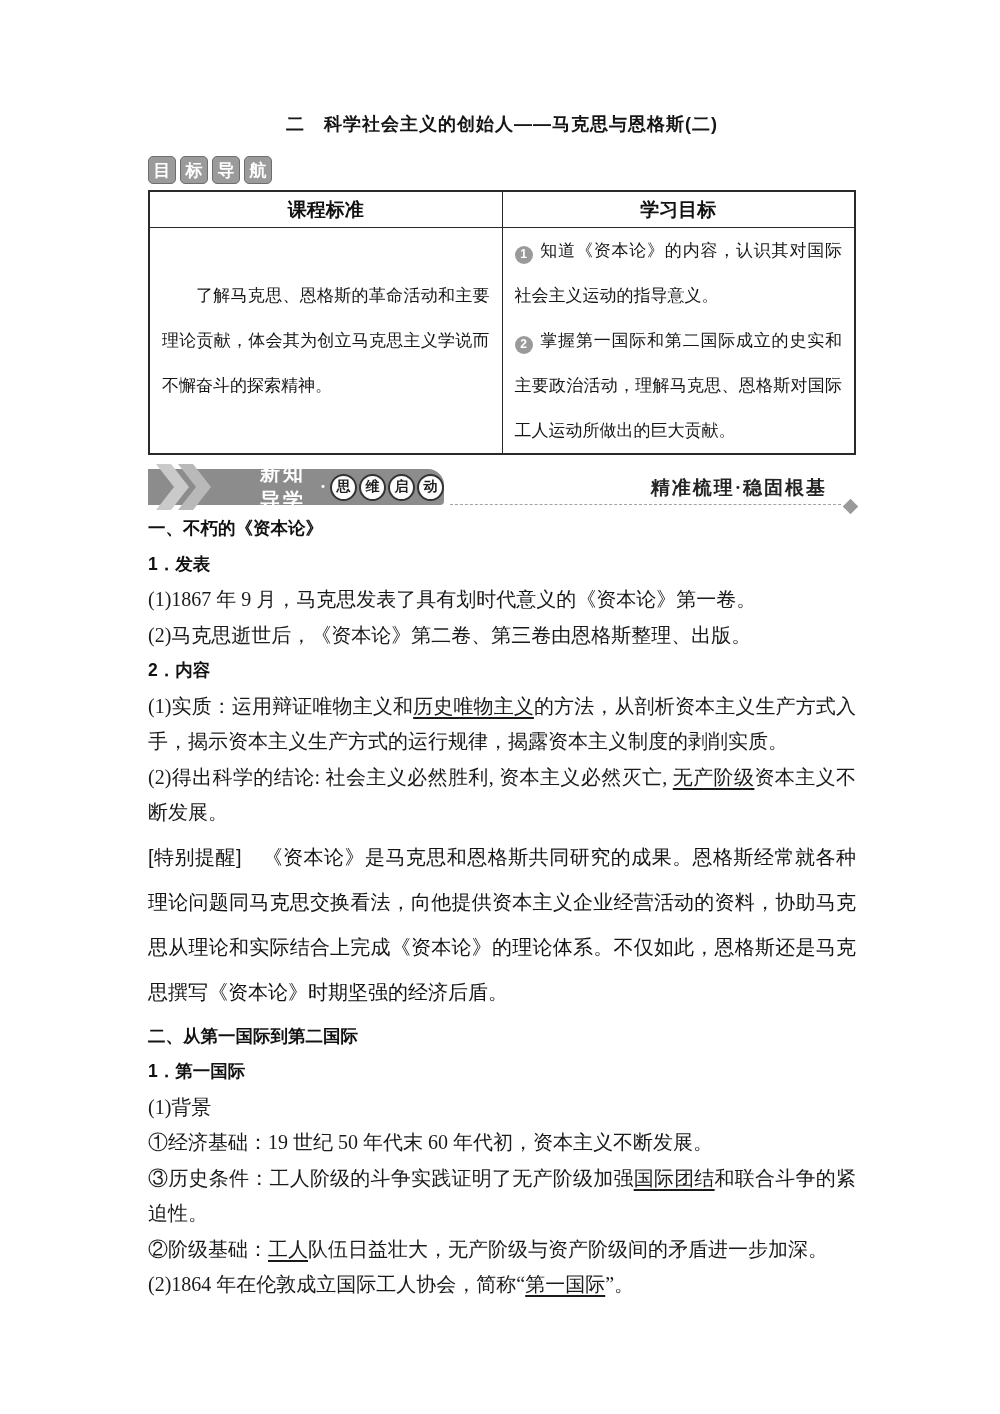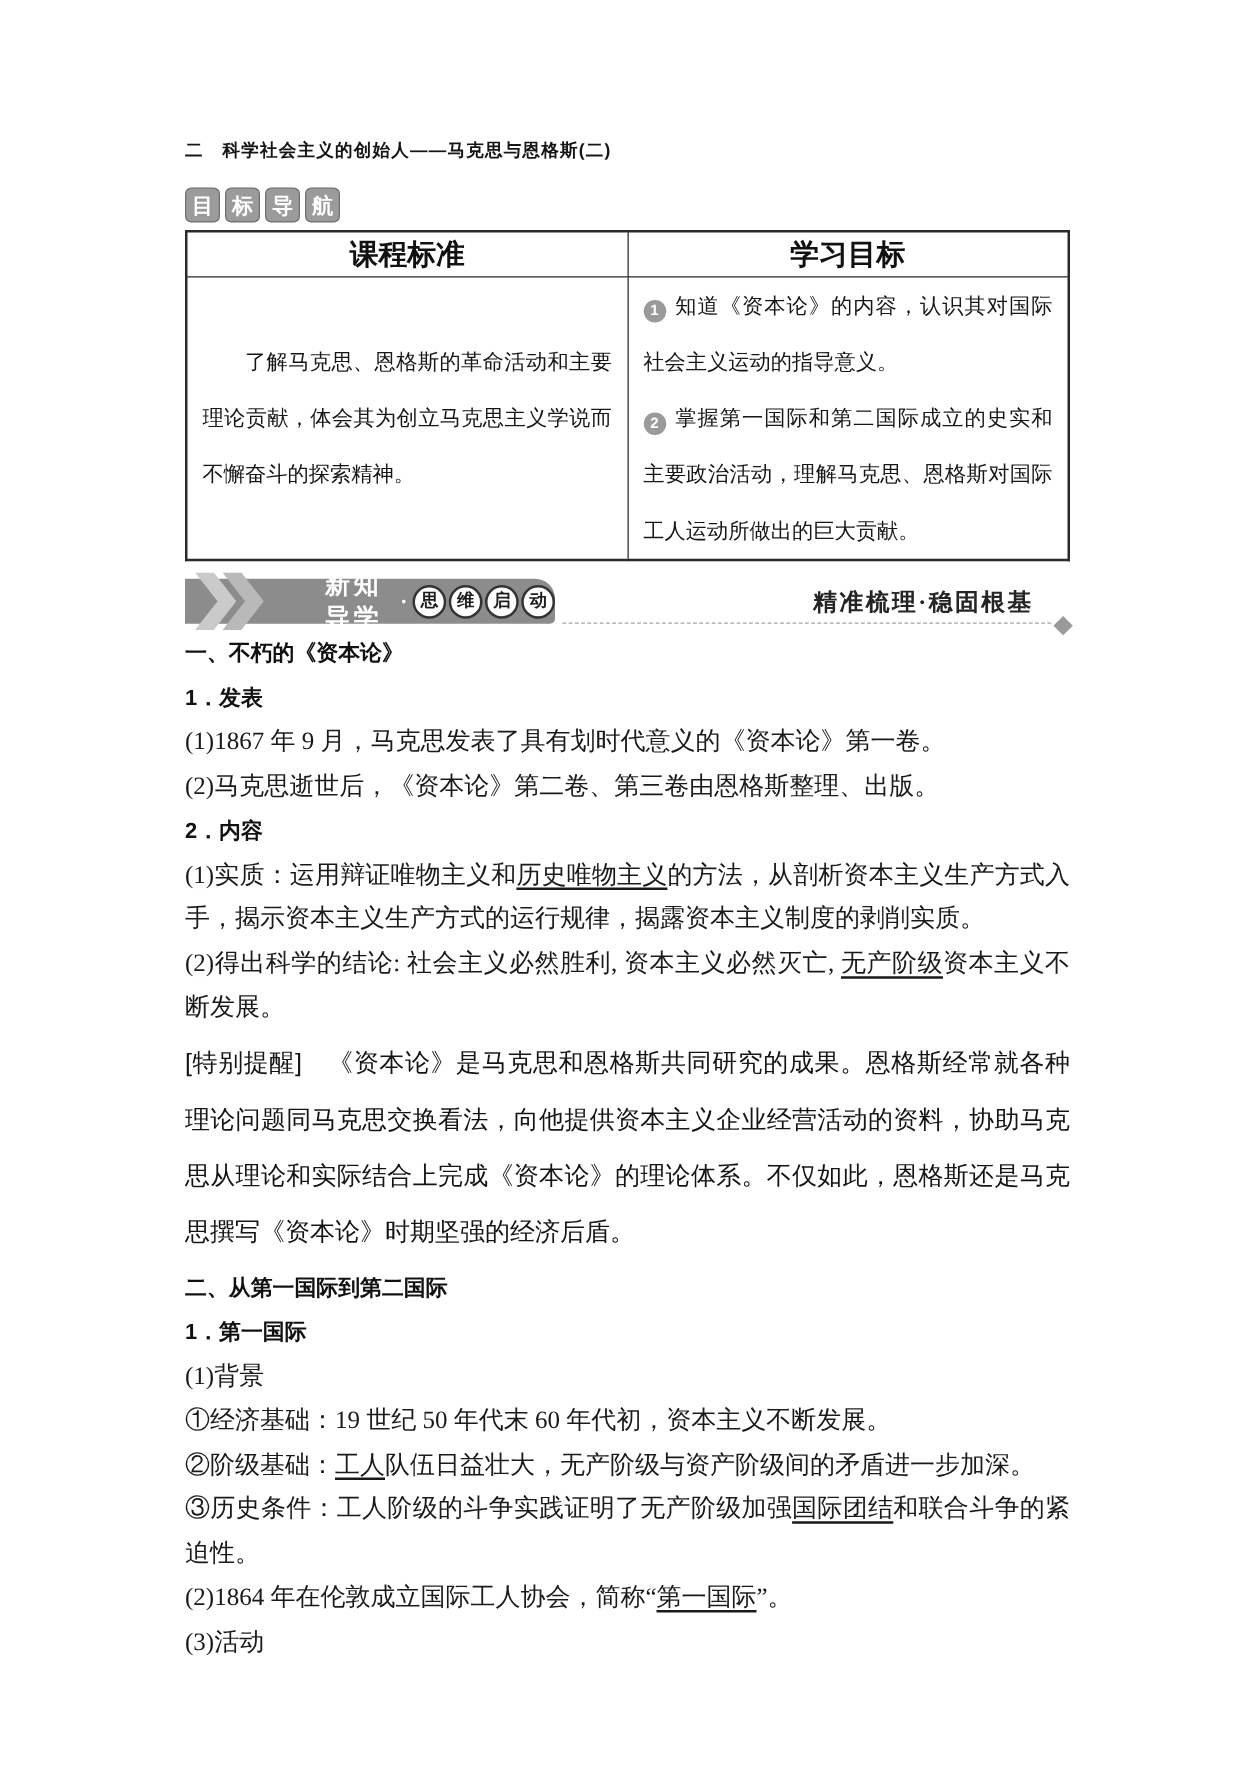--- a/index.html
+++ b/index.html
@@ -8,22 +8,23 @@
     width: 1000px; height: 1414px;
     margin: 0 auto;
     background: #ffffff;
     box-sizing: border-box;
     padding: 112px 144px 0 148px;
     color: #1c1c1c;
     font-family: "Liberation Serif", serif;
   }
   .doc-title {
     margin: 0 0 20px 0;
+    text-align: center;
     font-family: "Liberation Sans", sans-serif;
-    font-size: 14px; font-weight: 600;
+    font-size: 18px; font-weight: 600;
     letter-spacing: 1px;
     color: #151515;
   }
   
   .badge-row { display: flex; gap: 4px; margin: 0 0 6px 0; }
   .badge-box {
     width: 26px; height: 26px;
     background: #9b9b9b;
     border: 1px solid #6e6e6e;
     border-radius: 5px;
@@ -36,21 +37,21 @@
   table.std {
     width: 100%;
     border-collapse: collapse;
     border: 2px solid #2a2a2a;
     font-family: "Liberation Sans", sans-serif;
     font-size: 17px;
     table-layout: fixed;
   }
   table.std th, table.std td { border: 1px solid #2a2a2a; }
   table.std th {
-    height: 33px; font-weight: bold; font-size: 23px;
+    height: 33px; font-weight: bold; font-size: 19px;
     text-align: center; vertical-align: middle; color:#111;
   }
   table.std td { height: 220px; vertical-align: middle; padding: 0 12px; }
   .cell-left p {
     margin: 0; line-height: 45px; text-indent: 2em;
     text-align: justify; color:#161616;
   }
   .cell-right p { margin: 0; line-height: 45px; text-align: justify; color:#161616; }
   .numcircle {
     display: inline-flex; align-items: center; justify-content: center;
@@ -180,19 +181,18 @@
       <p class="para"><span>(1)1867 年 9 月，马克思发表了具有划时代意义的《资本论》第一卷。</span></p>
       <p class="para"><span>(2)马克思逝世后，《资本论》第二卷、第三卷由恩格斯整理、出版。</span></p>
       <p class="h-sub"><span>2．内容</span></p>
       <p class="para"><span>(1)实质：运用辩证唯物主义和</span><span class="u">历史唯物主义</span><span>的方法，从剖析资本主义生产方式入手，揭示资本主义生产方式的运行规律，揭露资本主义制度的剥削实质。</span></p>
       <p class="para"><span>(2)得出科学的结论: 社会主义必然胜利, 资本主义必然灭亡, </span><span class="u">无产阶级</span><span>资本主义不断发展。</span></p>
       <p class="note"><span>[特别提醒]　《资本论》是马克思和恩格斯共同研究的成果。恩格斯经常就各种理论问题同马克思交换看法，向他提供资本主义企业经营活动的资料，协助马克思从理论和实际结合上完成《资本论》的理论体系。不仅如此，恩格斯还是马克思撰写《资本论》时期坚强的经济后盾。</span></p>
       <p class="h-sec"><span>二、从第一国际到第二国际</span></p>
       <p class="h-sub"><span>1．第一国际</span></p>
       <p class="para"><span>(1)背景</span></p>
       <p class="para"><span>①经济基础：19 世纪 50 年代末 60 年代初，资本主义不断发展。</span></p>
+      <p class="para"><span>③历史条件：工人阶级的斗争实践证明了无产阶级加强</span><span class="u">国际团结</span><span>和联合斗争的紧迫性。</span></p>
       <p class="para"><span>②阶级基础：</span><span class="u">工人</span><span>队伍日益壮大，无产阶级与资产阶级间的矛盾进一步加深。</span></p>
-      <p class="para"><span>③历史条件：工人阶级的斗争实践证明了无产阶级加强</span><span class="u">国际团结</span><span>和联合斗争的紧迫性。</span></p>
       <p class="para"><span>(2)1864 年在伦敦成立国际工人协会，简称“</span><span class="u">第一国际</span><span>”。</span></p>
-      <p class="para"><span>(3)活动</span></p>
     </main>
 
 </div>
 
 </body></html>

